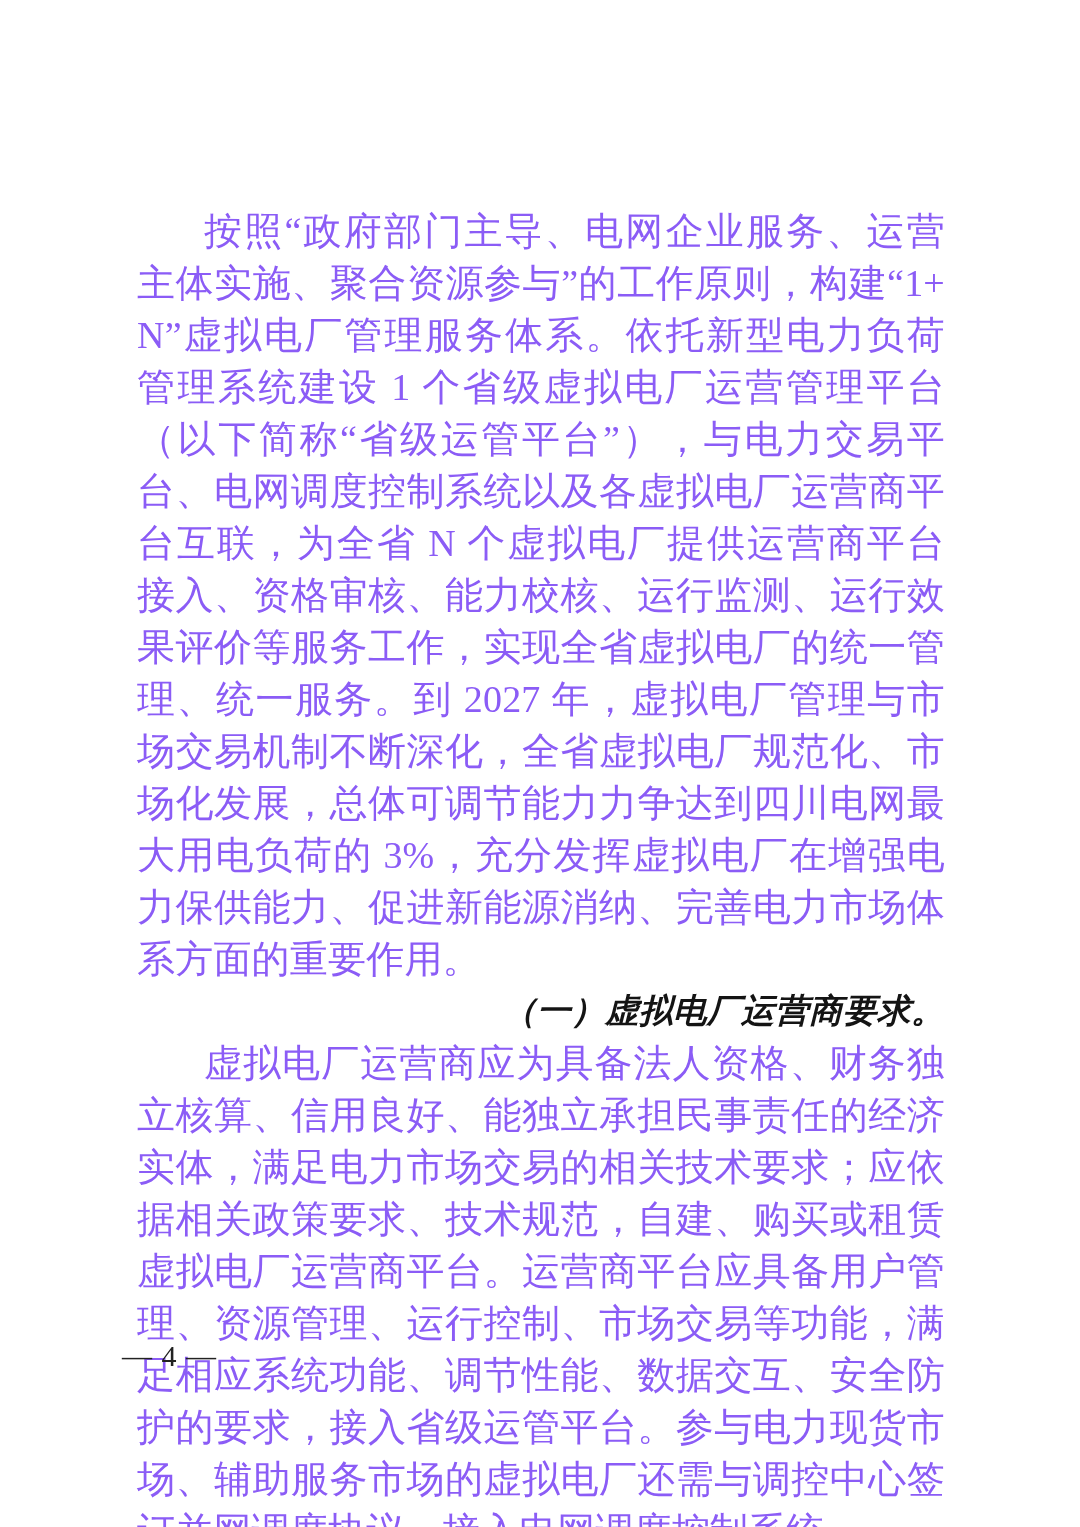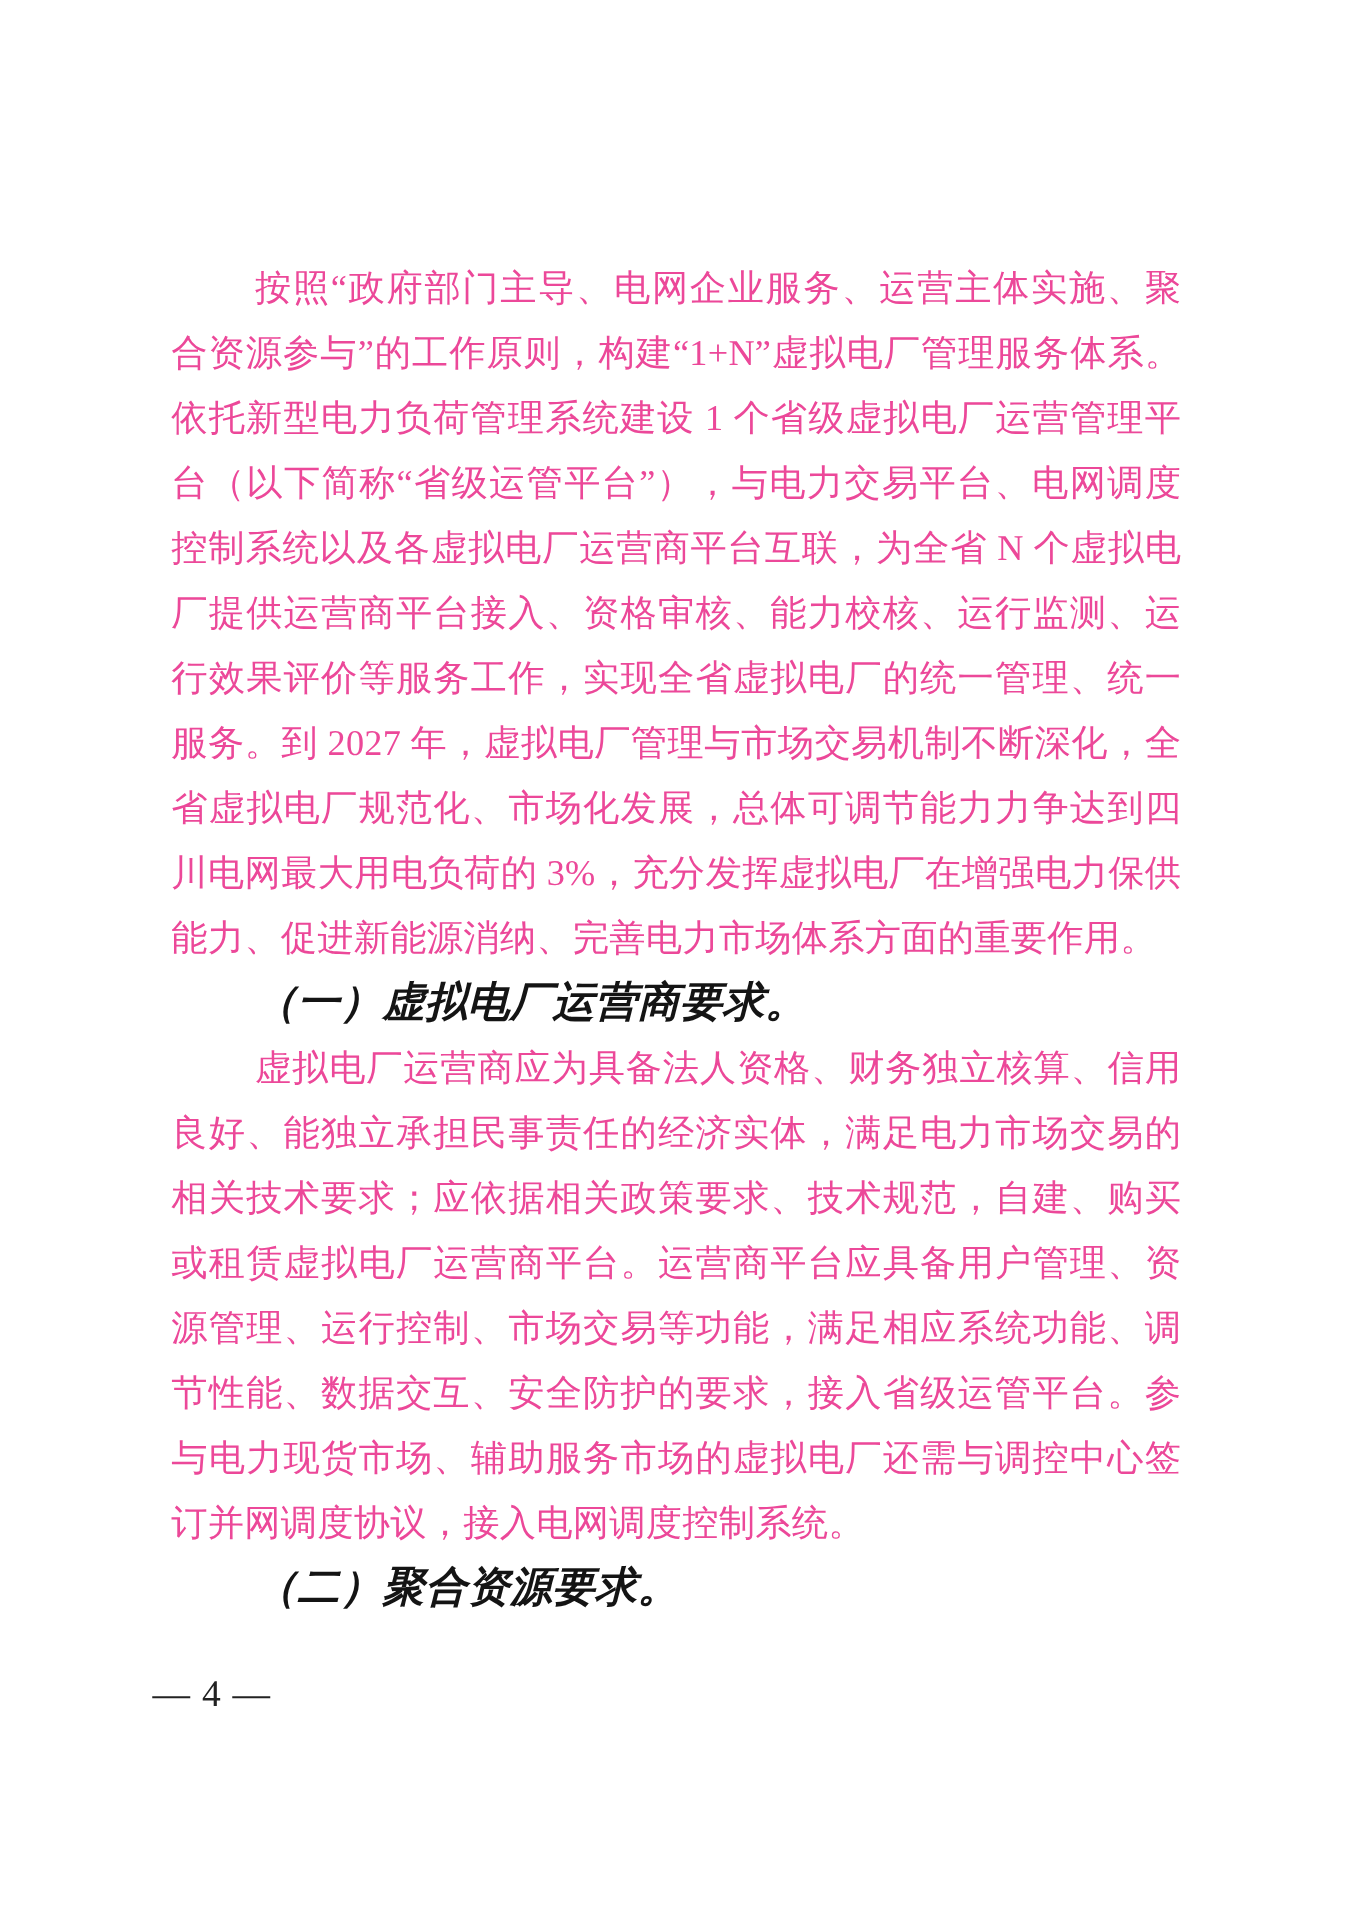--- a/index.html
+++ b/index.html
@@ -29,28 +29,28 @@
   .textblock {
     position: absolute;
     left: 137px;
     top: 205px;
     width: 808px;      
   }
 
   
   .para {
     margin: 0;
-    font-size: 29px;
+    font-size: 38px;
     line-height: 52px;
     text-align: justify;
     text-justify: inter-character;
     text-indent: 67px;          
     letter-spacing: 0.2px;
     word-break: break-all;
-    color: #ec4899;
+    color: #8b5cf6;
   }
 
   
   .heading1 {
     margin: 0;
     font-size: 33.5px;
     line-height: 52px;
     text-indent: 67px;
     font-weight: 700;
     font-family: "Liberation Serif", "DejaVu Serif", serif;
@@ -62,20 +62,21 @@
   .heading2 {
     margin: 0;
     font-size: 33.5px;
     line-height: 52px;
     text-indent: 67px;
     font-weight: 700;
     font-style: italic;
     font-family: "Liberation Serif", "DejaVu Serif", serif;
     letter-spacing: 0.5px;
     color: #141414;
+    text-align: right;
   }
 
   
   .folio {
     position: absolute;
     left: 122px;
     top: 1338px;
     font-size: 30px;
     line-height: 36px;
     letter-spacing: 1px;

